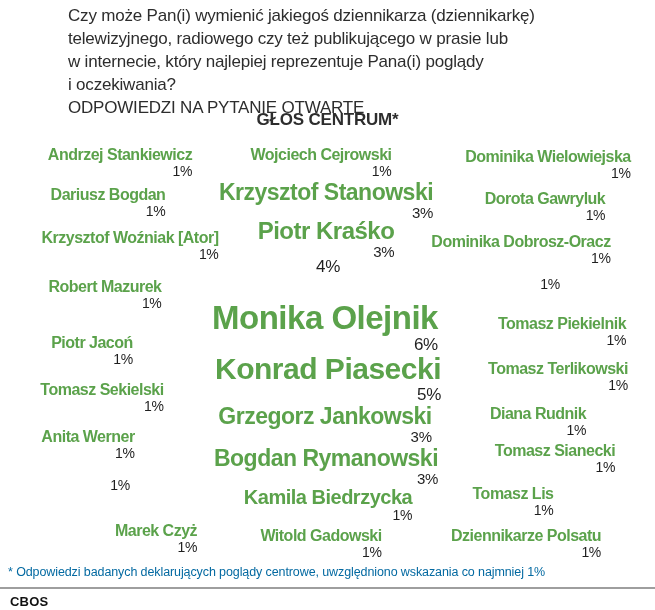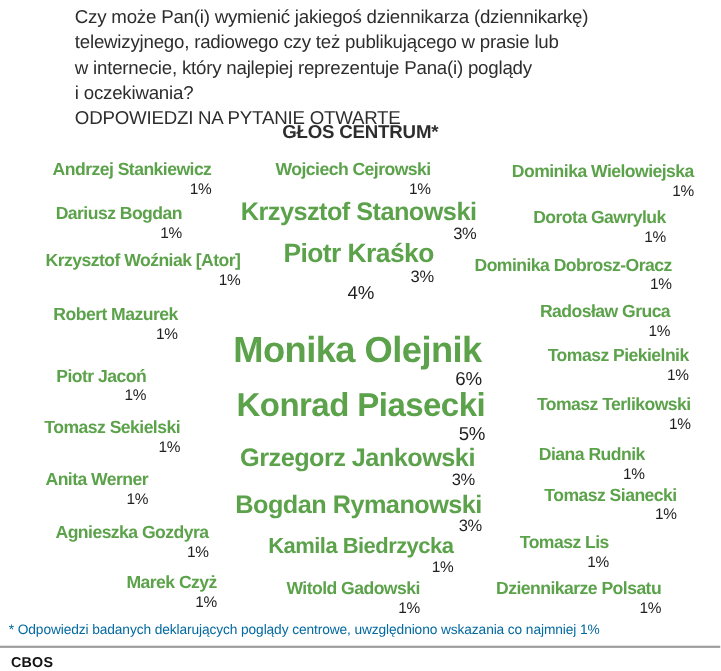--- a/index.html
+++ b/index.html
@@ -112,21 +112,20 @@
     <div class="j-name" style="font-size: 16px;">Tomasz Sekielski</div>
     <div class="j-pct" style="font-size: 14px;">1%</div>
   </div>
 
   <div class="cloud-item" style="left: 88px; top: 429px;">
     <div class="j-name" style="font-size: 16px;">Anita Werner</div>
     <div class="j-pct" style="font-size: 14px;">1%</div>
   </div>
 
   <div class="cloud-item" style="left: 120px; top: 477px;">
-    <div class="j-name" style="font-size: 16px;">Agnieszka Gozdyra</div>
     <div class="j-pct" style="font-size: 14px;">1%</div>
   </div>
 
   <div class="cloud-item" style="left: 156px; top: 523px;">
     <div class="j-name" style="font-size: 16px;">Marek Czyż</div>
     <div class="j-pct" style="font-size: 14px;">1%</div>
   </div>
 
   <div class="cloud-item" style="left: 321px; top: 147px;">
     <div class="j-name" style="font-size: 16px;">Wojciech Cejrowski</div>
@@ -186,21 +185,20 @@
     <div class="j-name" style="font-size: 16px;">Dorota Gawryluk</div>
     <div class="j-pct" style="font-size: 14px;">1%</div>
   </div>
 
   <div class="cloud-item" style="left: 521px; top: 234px;">
     <div class="j-name" style="font-size: 16px;">Dominika Dobrosz-Oracz</div>
     <div class="j-pct" style="font-size: 14px;">1%</div>
   </div>
 
   <div class="cloud-item" style="left: 550px; top: 276px;">
-    <div class="j-name" style="font-size: 16px;">Radosław Gruca</div>
     <div class="j-pct" style="font-size: 14px;">1%</div>
   </div>
 
   <div class="cloud-item" style="left: 562px; top: 316px;">
     <div class="j-name" style="font-size: 16px;">Tomasz Piekielnik</div>
     <div class="j-pct" style="font-size: 14px;">1%</div>
   </div>
 
   <div class="cloud-item" style="left: 558px; top: 361px;">
     <div class="j-name" style="font-size: 16px;">Tomasz Terlikowski</div>

